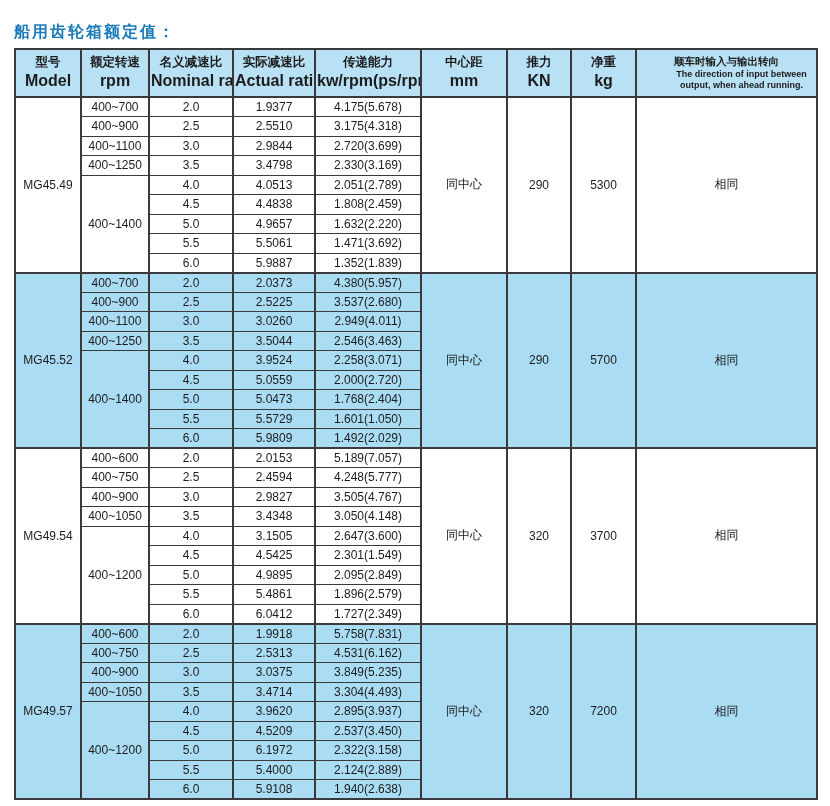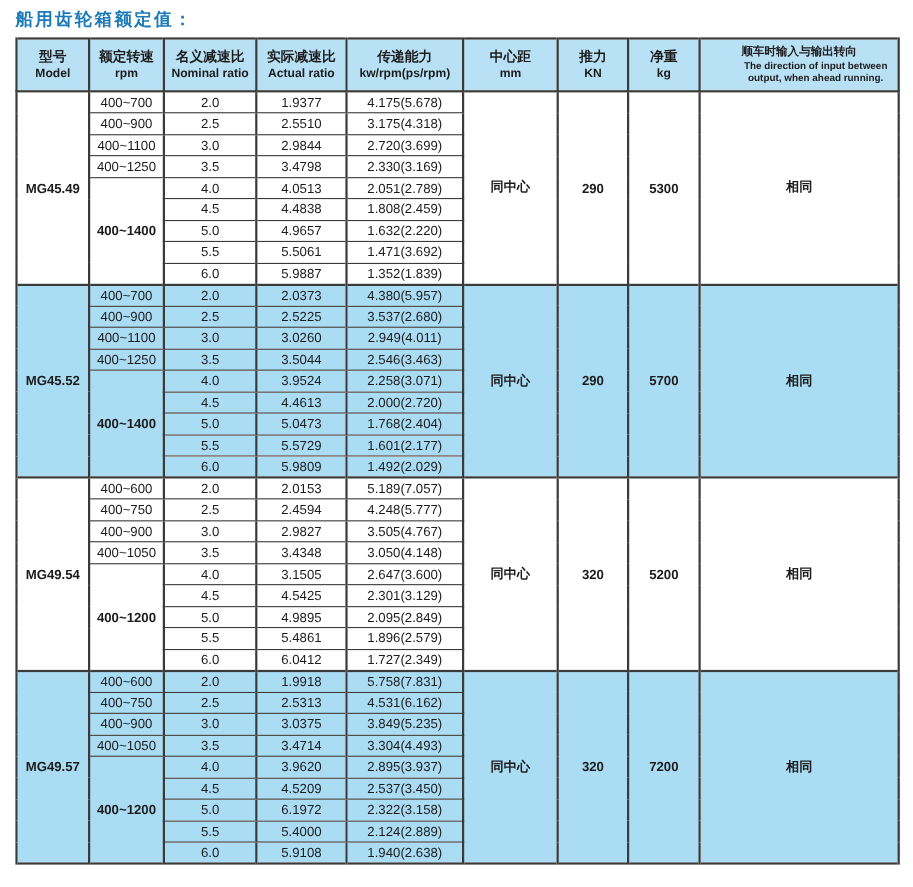--- a/index.html
+++ b/index.html
@@ -17,21 +17,21 @@
     background:var(--page-bg);
     font-family:"Liberation Sans","DejaVu Sans",sans-serif;
     color:var(--text);
   }
   .page{padding:6px 14px 0 14px;}
   .page-title{
     color:var(--title-color);
     font-size:16px;
     font-weight:bold;
     letter-spacing:2px;
-    margin:2px 0 5px 0;
+    margin:16px 0 5px 0;
   }
   table.rating-table{
     border-collapse:collapse;
     table-layout:fixed;
     width:802px;
     border:2px solid var(--border);
   }
   .rating-table th,.rating-table td{
     border:1px solid var(--border);
     border-left-width:2px;
@@ -42,32 +42,32 @@
     overflow:hidden;
     white-space:nowrap;
   }
   .rating-table thead th{
     background:var(--header-bg);
     height:48px;
     border-bottom-width:2px;
     font-weight:bold;
   }
   .hdr-zh{font-size:12.5px;line-height:1.35;font-weight:bold;}
-  .hdr-en{font-size:11px;line-height:1.3;font-weight:bold;}
+  .hdr-en{font-size:16px;line-height:1.3;font-weight:bold;}
   .hdr-zh-small{font-size:10.5px;line-height:1.3;font-weight:bold;}
   .hdr-en-small{font-size:9px;line-height:1.25;font-weight:bold;white-space:normal;padding-left:30px;}
   .rating-table tbody td{
     height:19.5px;
     font-size:12px;
     background:#ffffff;
   }
   .rating-table tbody tr.shaded td{background:var(--shade-bg);}
   .rating-table tbody tr.block-start td{border-top-width:2px;}
-  .model-cell{font-size:12px;font-weight:bold;}
-  .span-cell{font-size:12px;font-weight:bold;}
+  .model-cell{font-size:12px;}
+  .span-cell{font-size:12px;}
 </style>
 </head>
 <body>
 
 <div class="page">
   <div class="page-title">船用齿轮箱额定值：</div>
 
   <table class="rating-table">
     <colgroup>
       <col style="width:66px">
@@ -206,47 +206,47 @@
           <td>2.546(3.463)</td>
         </tr>
         <tr class="shaded ">
           <td rowspan="5" class="span-cell">400~1400</td>
           <td>4.0</td>
           <td>3.9524</td>
           <td>2.258(3.071)</td>
         </tr>
         <tr class="shaded ">
           <td>4.5</td>
-          <td>4.4613</td>
+          <td>5.0559</td>
           <td>2.000(2.720)</td>
         </tr>
         <tr class="shaded ">
           <td>5.0</td>
           <td>5.0473</td>
           <td>1.768(2.404)</td>
         </tr>
         <tr class="shaded ">
           <td>5.5</td>
           <td>5.5729</td>
-          <td>1.601(2.177)</td>
+          <td>1.601(1.050)</td>
         </tr>
         <tr class="shaded ">
           <td>6.0</td>
           <td>5.9809</td>
           <td>1.492(2.029)</td>
         </tr>
         <tr class="block-start">
           <td rowspan="9" class="model-cell">MG49.54</td>
           <td>400~600</td>
           <td>2.0</td>
           <td>2.0153</td>
           <td>5.189(7.057)</td>
           <td rowspan="9" class="span-cell">同中心</td>
           <td rowspan="9" class="span-cell">320</td>
-          <td rowspan="9" class="span-cell">5200</td>
+          <td rowspan="9" class="span-cell">3700</td>
           <td rowspan="9" class="span-cell">相同</td>
         </tr>
         <tr class="">
           <td>400~750</td>
           <td>2.5</td>
           <td>2.4594</td>
           <td>4.248(5.777)</td>
         </tr>
         <tr class="">
           <td>400~900</td>
@@ -262,21 +262,21 @@
         </tr>
         <tr class="">
           <td rowspan="5" class="span-cell">400~1200</td>
           <td>4.0</td>
           <td>3.1505</td>
           <td>2.647(3.600)</td>
         </tr>
         <tr class="">
           <td>4.5</td>
           <td>4.5425</td>
-          <td>2.301(3.129)</td>
+          <td>2.301(1.549)</td>
         </tr>
         <tr class="">
           <td>5.0</td>
           <td>4.9895</td>
           <td>2.095(2.849)</td>
         </tr>
         <tr class="">
           <td>5.5</td>
           <td>5.4861</td>
           <td>1.896(2.579)</td>

